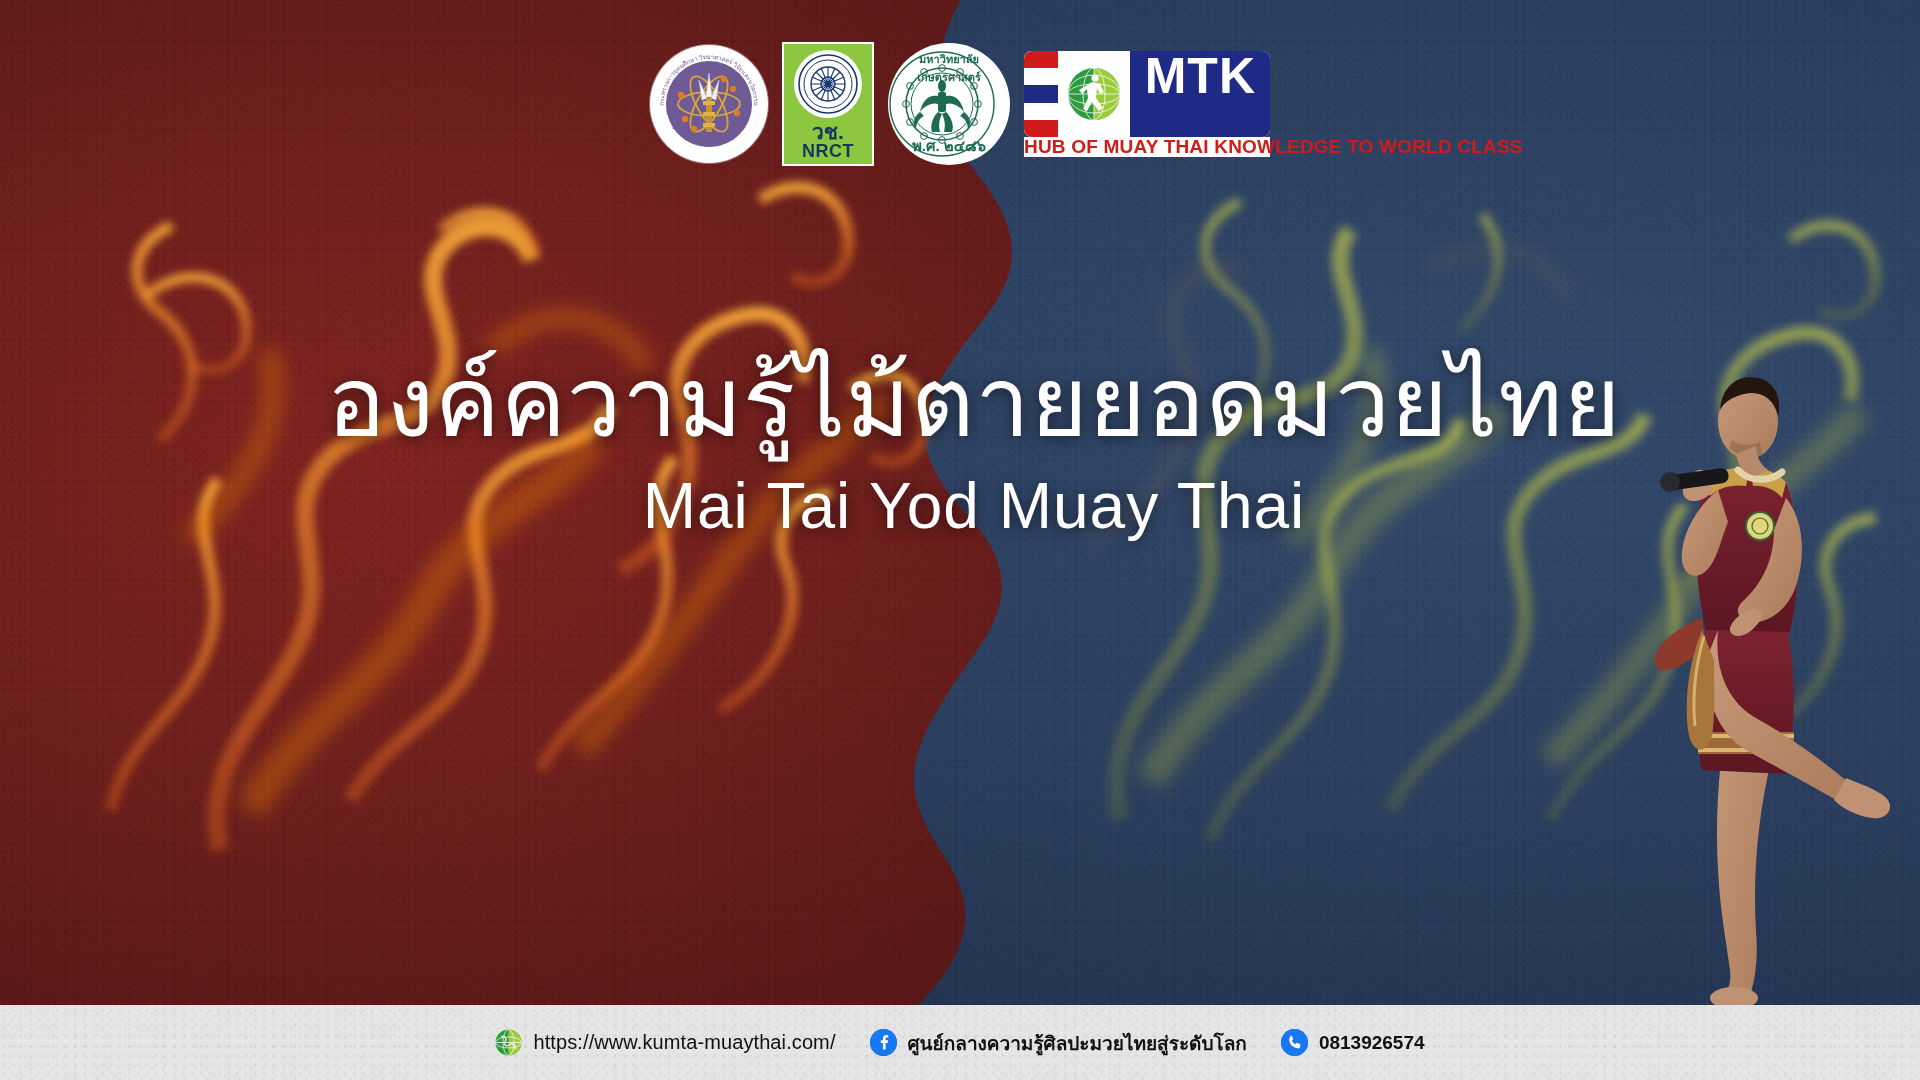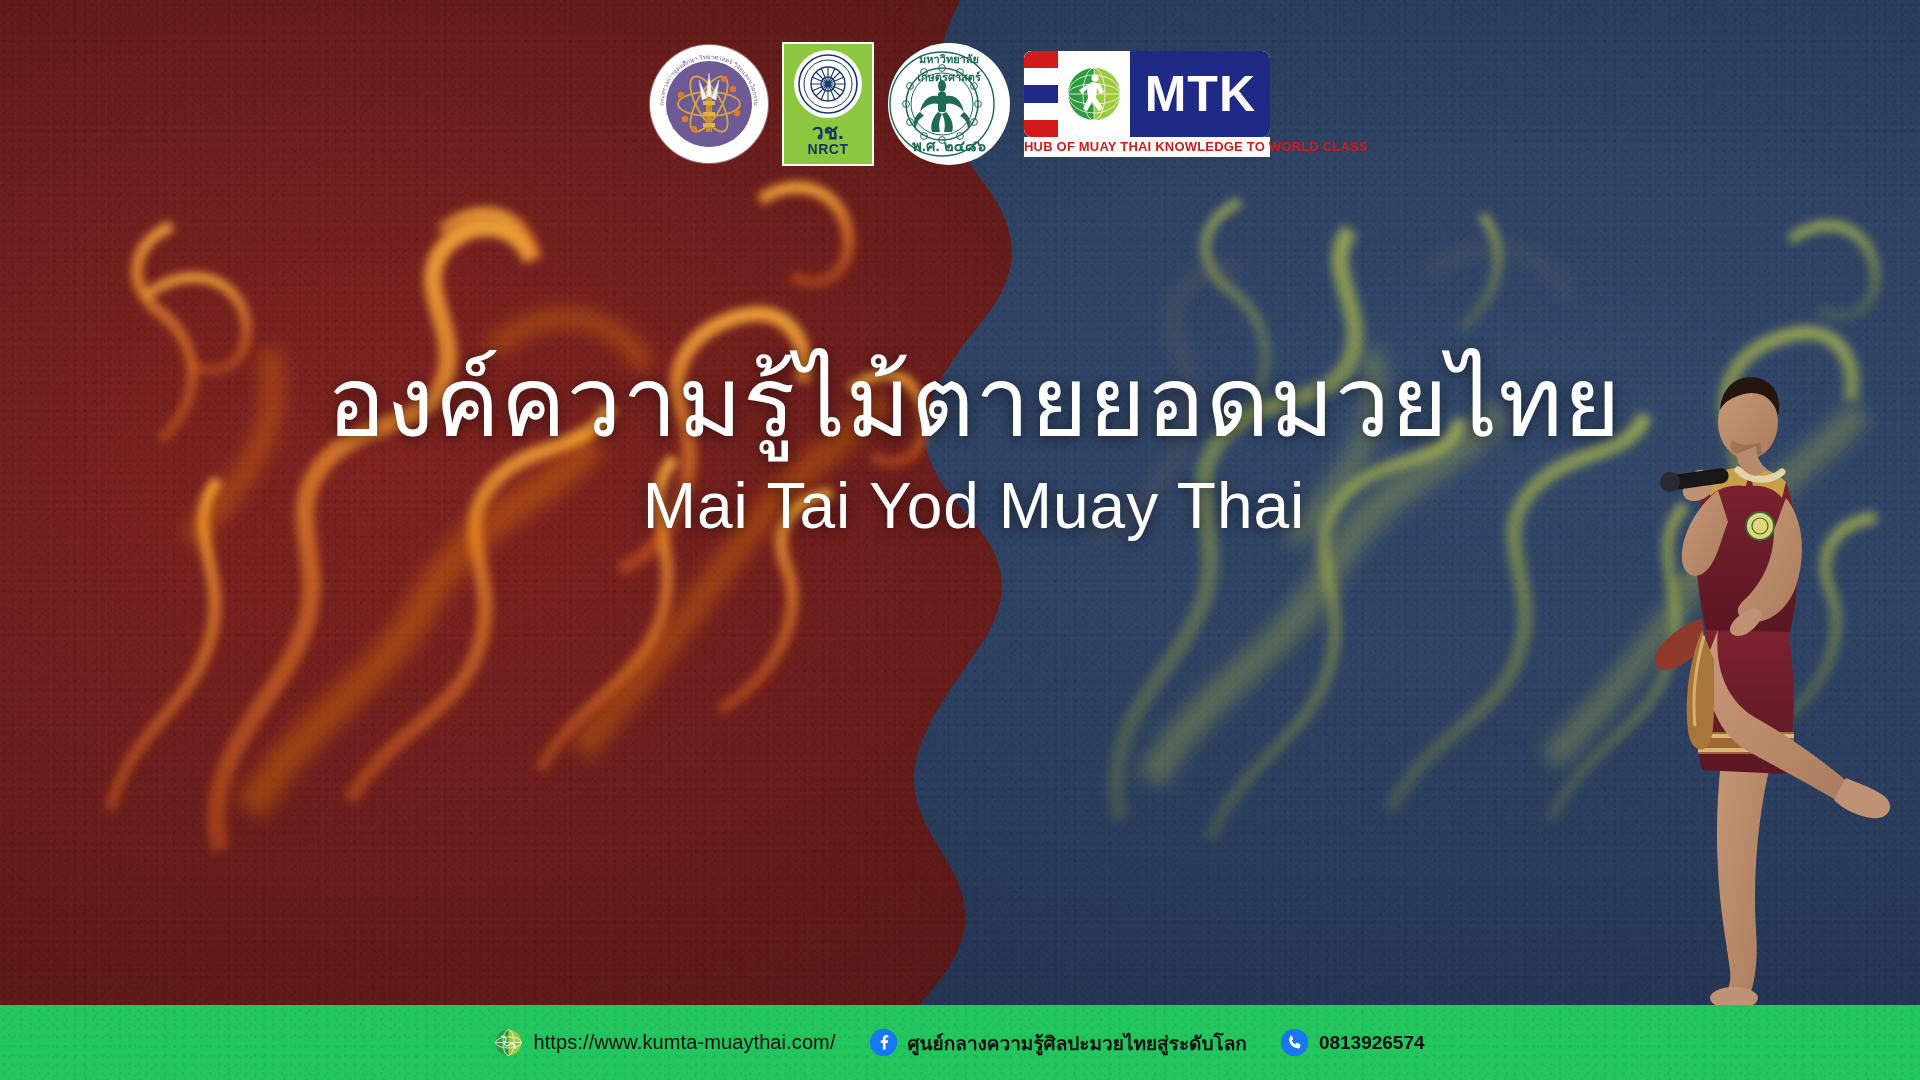--- a/index.html
+++ b/index.html
@@ -81,21 +81,21 @@
     border:2px solid #ffffff;
     display:flex; flex-direction:column; align-items:center;
     padding-top:6px;
   }
   .nrct-seal {
     width:68px; height:68px; border-radius:50%;
     background:#ffffff;
     display:flex; align-items:center; justify-content:center;
   }
   .nrct-th { font-size:21px; font-weight:bold; color:#13365f; line-height:1.0; margin-top:3px; }
-  .nrct-en { font-size:14px; font-weight:bold; color:#13365f; letter-spacing:.5px; line-height:1.05; }
+  .nrct-en { font-size:18px; font-weight:bold; color:#13365f; letter-spacing:.5px; line-height:1.05; }
 
   
   .logo-ku {
     width:122px; height:122px; border-radius:50%;
     background:#ffffff;
     display:flex; align-items:center; justify-content:flex-start;
     position:relative;
   }
   .ku-th-top {
     position:absolute; top:7px; left:0; right:0; text-align:center;
@@ -117,30 +117,30 @@
     background:#ffffff;
     position:relative;
   }
   .mtk-flag { width:34px; position:relative; background:#ffffff; }
   .mtk-flag i { position:absolute; left:0; right:0; display:block; }
   .mtk-globe-wrap {
     width:72px; display:flex; align-items:center; justify-content:center;
     background:#ffffff; position:relative; z-index:3;
   }
   .mtk-blue {
-    flex:1; background:#1f2a86; display:flex; align-items:center;
+    flex:1; background:#1f2a86; display:flex; align-items:flex-start;
     justify-content:flex-end; padding-right:14px;
   }
   .mtk-letters {
     color:#ffffff; font-weight:bold; font-size:50px;
     letter-spacing:1px; line-height:1;
   }
   .mtk-tag {
     height:20px; background:#ffffff;
-    color:#d11b1b; font-weight:bold; font-size:13px;
+    color:#d11b1b; font-weight:bold; font-size:19px;
     letter-spacing:.2px; text-align:center; line-height:20px;
     white-space:nowrap;
   }
 
   
   .fighter { position:absolute; right:10px; top:330px; width:300px; height:680px; z-index:15; }
 
   
   .titles {
     position:absolute; left:0; right:0; top:348px;
@@ -153,21 +153,21 @@
     letter-spacing:.5px; white-space:nowrap;
   }
   .title-en {
     color:#ffffff; font-size:64px; line-height:1.15; font-weight:400;
     margin-top:12px; letter-spacing:1px;
   }
 
   
   .footer {
     position:absolute; left:0; bottom:0; width:1920px; height:75px;
-    background:#22c55e;
+    background:#e5e5e5;
     display:flex; align-items:center; justify-content:center; gap:0;
     z-index:30;
   }
   .footer .noise { opacity:.25; mix-blend-mode:multiply; }
   .fitem {
     display:flex; align-items:center; gap:11px;
     position:relative; z-index:2;
   }
   .fitem + .fitem { margin-left:34px; }
   .ftext { color:#111111; font-size:19px; font-weight:bold; white-space:nowrap; }

